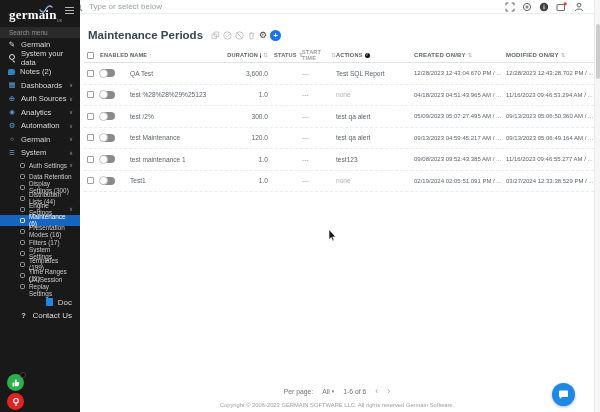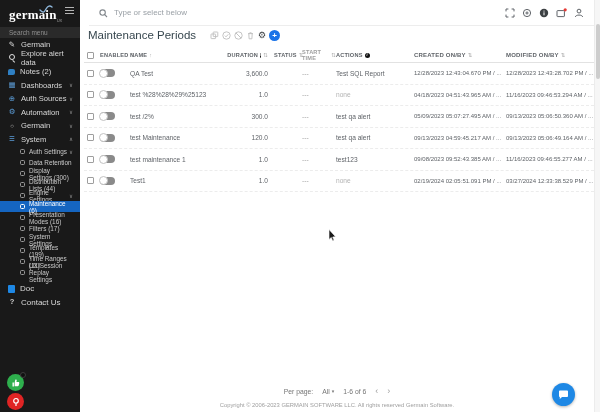--- a/index.html
+++ b/index.html
@@ -30,39 +30,39 @@
   .i-gear{color:#5b9bd5} .i-germain{color:#dcdcdc; font-size:6px;} .i-sliders{color:#5b9bd5; font-size:6.5px;}
   .i-doc{background:#1e88e5; border-radius:1px; width:7px; height:8px;}
   .i-question{color:#cfcfcf; font-weight:700;}
   .nchev { position:absolute; right:7px; color:#8f8f8f; font-size:5.5px; }
 
   .sub-item { height:11px; display:flex; align-items:center; gap:4px; padding:0 8px 0 20px; color:#c9c9c9; font-size:6.4px; position:relative; cursor:pointer; }
   .sicon { width:5px; height:5px; border:1px solid #9a9a9a; border-radius:1.5px; flex:none; }
   .sub-item.selected { background:#1565c0; color:#fff; }
   .sub-item.selected .sicon { border-color:#fff; }
   #nav-footer { margin-top:4px; }
-  #nav-footer .nav-item { font-size:8px; }
+  #nav-footer .nav-item { font-size:8px;justify-content:flex-end; }
 
   .fab-col { position:absolute; left:7px; bottom:2px; display:flex; flex-direction:column; gap:2px; }
   .fab { width:17px; height:17px; border-radius:50%; display:flex; align-items:center; justify-content:center; position:relative; cursor:pointer; }
   .fab.green { background:#2eaf4d; } .fab.red { background:#e02424; }
   .badge-dot { position:absolute; right:-2px; top:-2px; width:6px; height:6px; background:#101010; border:1px solid #3c3c3c; border-radius:50%; }
 
   
-  .topbar { position:absolute; left:89px; top:0; right:6px; height:26px; background:#fff; border-bottom:1px solid #ededed; display:flex; align-items:center; z-index:4; }
+  .topbar { position:absolute; left:64px; top:0; right:6px; height:14px; background:#fff; border-bottom:1px solid #ededed; display:flex; align-items:center; z-index:4; }
   .search-wrap { display:flex; align-items:center; gap:6px; padding-left:10px; flex:1; }
   .search-wrap input { border:none; outline:none; font-size:8px; color:#3c4043; width:300px; font-family:inherit; }
   .search-wrap input::placeholder { color:#9aa0a6; }
   .top-icons { display:flex; align-items:center; gap:7px; padding-right:10px; }
   .top-icons > span { display:inline-flex; cursor:pointer; }
 
   
   .main { position:absolute; left:80px; top:22px; right:6px; bottom:0; background:#fff; }
   .title-row { display:flex; align-items:center; gap:3px; padding:7px 0 5px 8px; }
-  .page-title { font-size:11.5px; color:#37474f; font-weight:400; margin-right:11px; }
+  .page-title { font-size:11.5px; color:#37474f; font-weight:700; margin-right:5px; }
   .tb-icon { display:inline-flex; cursor:pointer; }
   .gear-glyph { font-size:9px; line-height:9px; color:#3c4043; cursor:pointer; }
   .add-btn { width:11px; height:11px; border-radius:50%; background:#1a73e8; color:#fff; font-size:8px; line-height:11px; text-align:center; font-weight:700; cursor:pointer; }
 
   .table { margin:2px 0 0 4px; }
   .thead, .tr { display:flex; align-items:center; }
   .thead { height:15px; border-bottom:1px solid #e2e2e2; }
   .th { font-size:5.6px; color:#5f6368; font-weight:700; display:flex; align-items:center; gap:2px; letter-spacing:.2px; cursor:pointer; }
   .sort { color:#adadad; font-size:5.5px; font-weight:400; }
   .info-dot { width:5px; height:5px; background:#111; color:#fff; border-radius:50%; font-size:3.5px; display:inline-flex; align-items:center; justify-content:center; font-weight:700; font-style:italic; }
@@ -108,21 +108,21 @@
   <nav id="nav-main">
   <div class="nav-item">
     <span class="nicon i-wand">✎</span>
     <span class="nlabel">Germain</span>
 
   </div>
 
 
   <div class="nav-item">
     <span class="nicon i-search"></span>
-    <span class="nlabel">Explore alert data</span>
+    <span class="nlabel">System your data</span>
 
   </div>
 
 
   <div class="nav-item">
     <span class="nicon i-chat"></span>
     <span class="nlabel">Notes (2)</span>
 
   </div>
 
@@ -131,20 +131,25 @@
     <span class="nlabel">Dashboards</span>
     <span class="nchev">∨</span>
   </div>
 
   <div class="nav-item">
     <span class="nicon i-globe">⊕</span>
     <span class="nlabel">Auth Sources</span>
     <span class="nchev">∨</span>
   </div>
 
+  <div class="nav-item">
+    <span class="nicon i-analytics">◉</span>
+    <span class="nlabel">Analytics</span>
+    <span class="nchev">∨</span>
+  </div>
 
   <div class="nav-item">
     <span class="nicon i-gear">⚙</span>
     <span class="nlabel">Automation</span>
     <span class="nchev">∨</span>
   </div>
 
   <div class="nav-item">
     <span class="nicon i-germain">○</span>
     <span class="nlabel">Germain</span>

